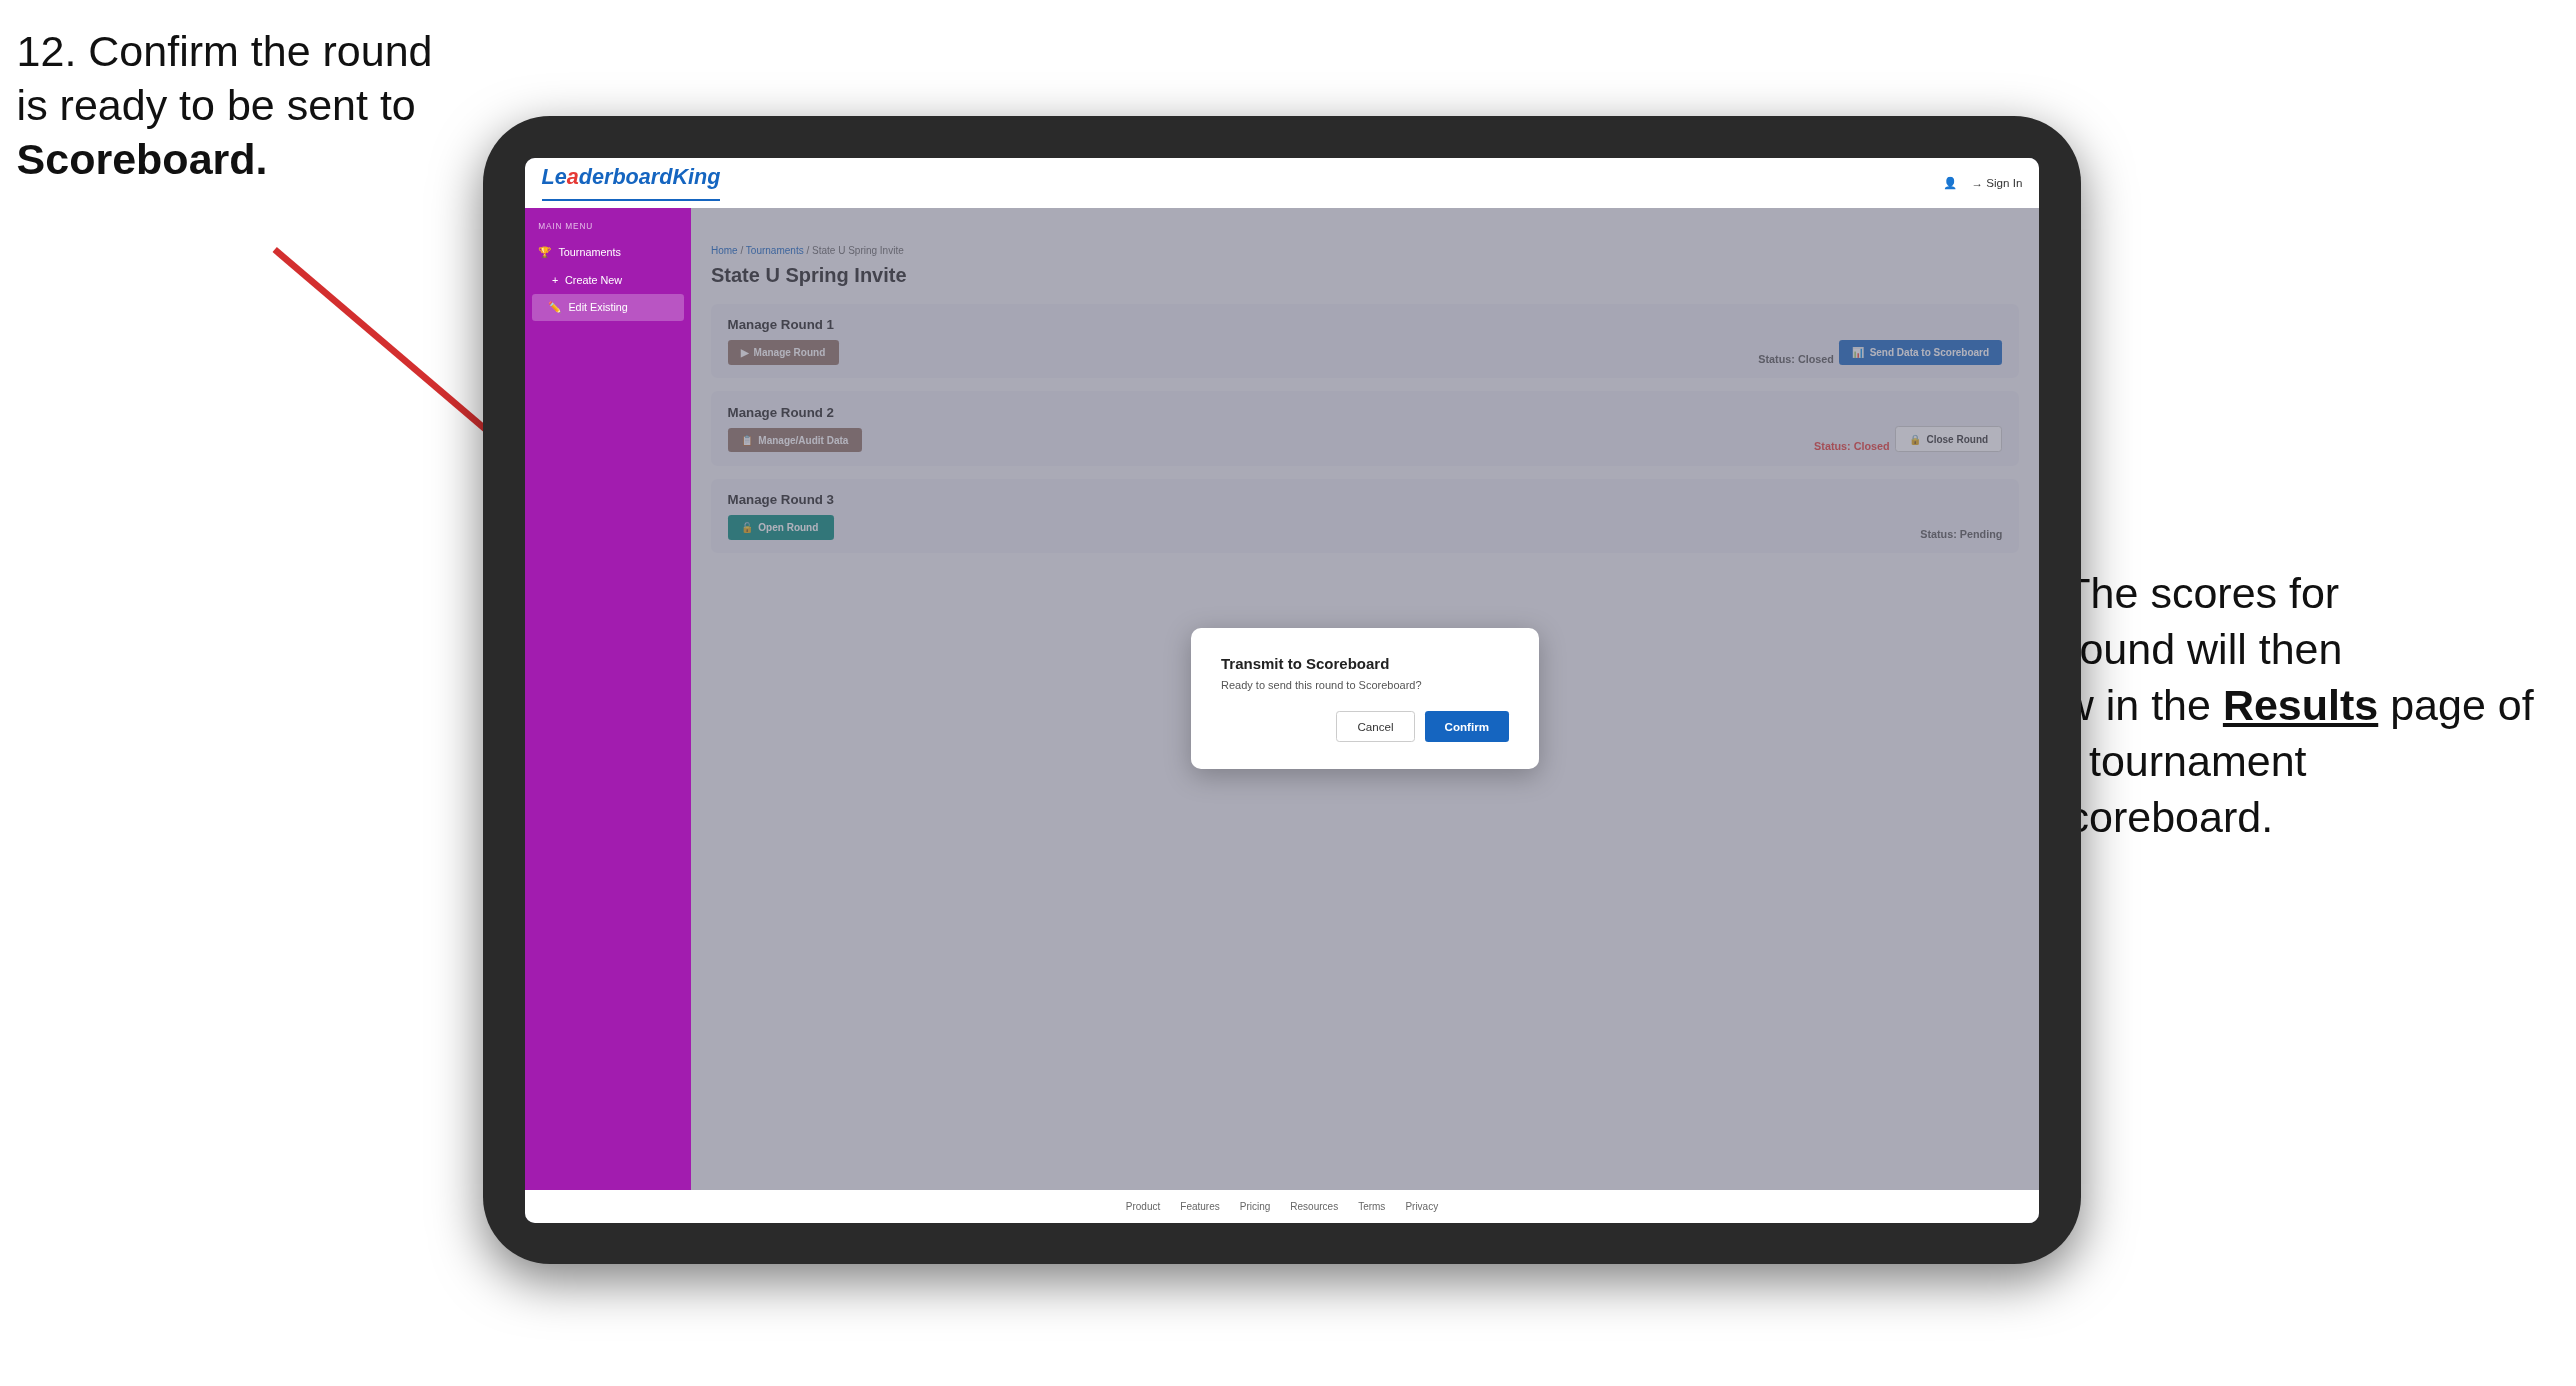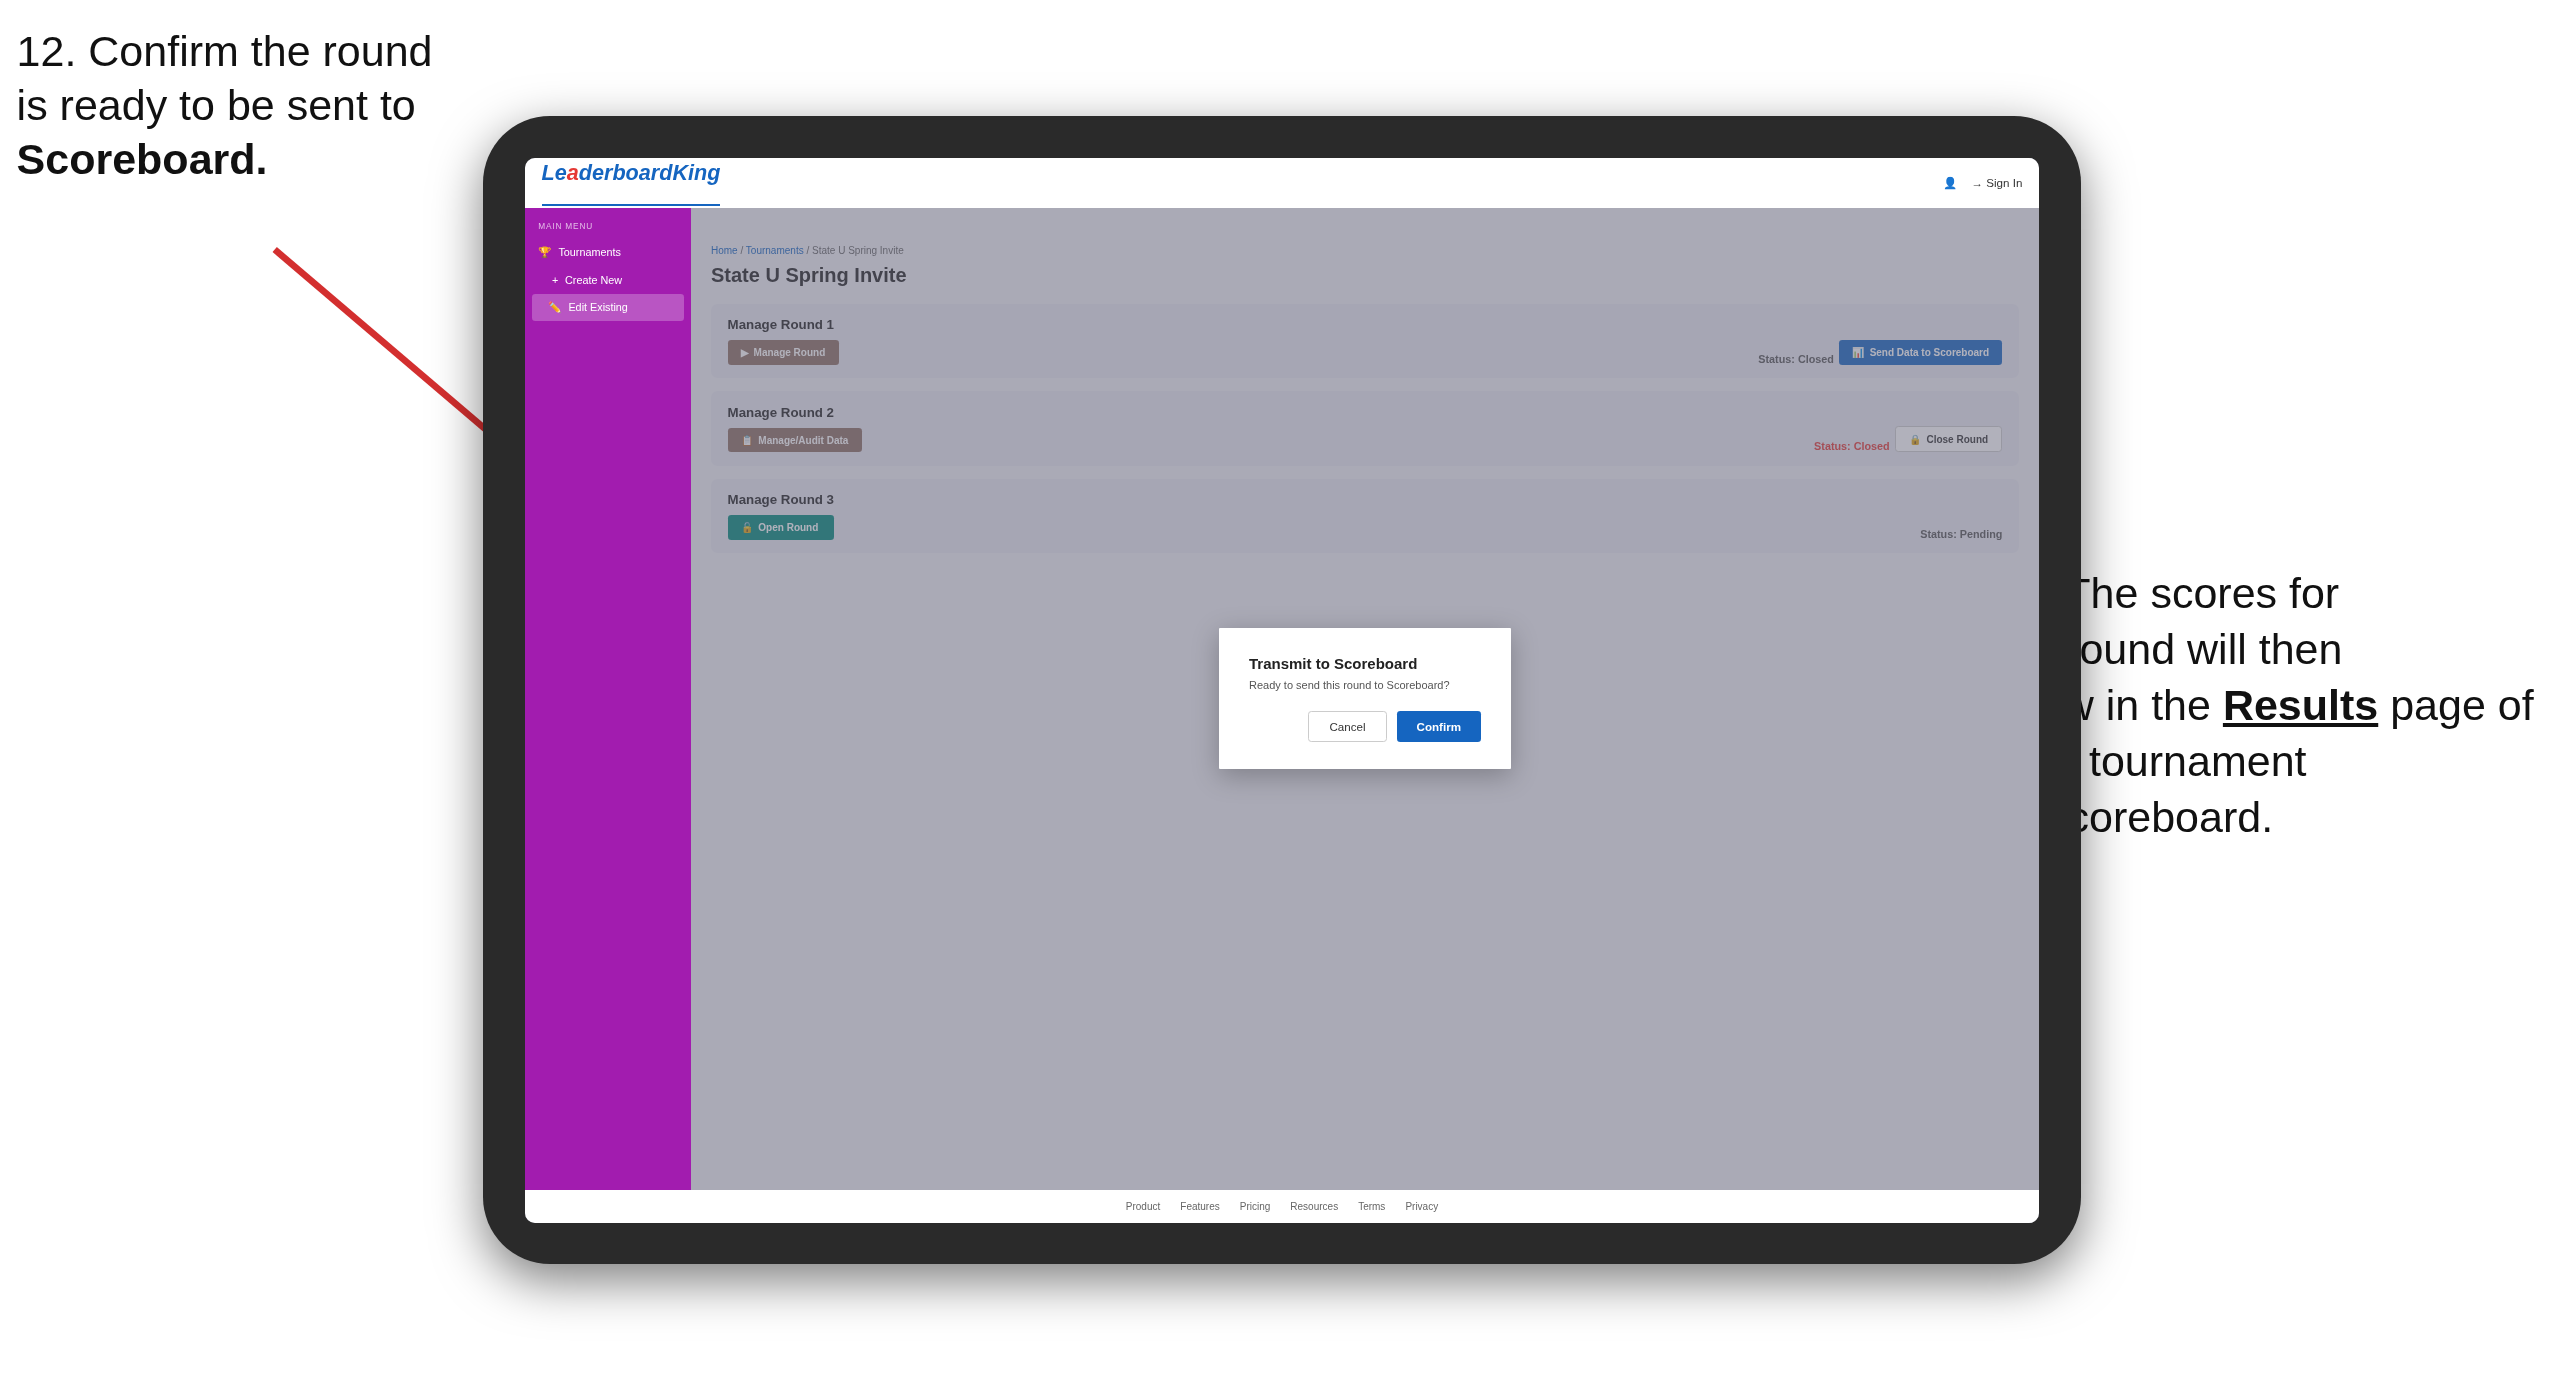--- a/index.html
+++ b/index.html
@@ -92,21 +92,21 @@
       display: flex;
       align-items: center;
     }
 
     .logo-text {
       font-size: 21.6px;
       font-weight: bold;
       color: #1565c0;
       font-style: italic;
       border-bottom: 2.5px solid #1565c0;
-      padding-bottom: 18px;
+      padding-bottom: 9px;
     }
     .logo-text span {
       color: #e53935;
     }
 
     .nav-right {
       display: flex;
       align-items: center;
       gap: 13.3px;
       font-size: 11.6px;
@@ -301,23 +301,23 @@
       height: 100%;
       background: rgba(100,100,120,0.5);
       display: flex;
       align-items: center;
       justify-content: center;
       z-index: 100;
     }
 
     .modal-box {
       background: #fff;
-      border-radius: 1px;
+      border-radius: 10px;
       padding: 27px 30px;
-      width: 292px;
+      width: 348px;
       box-shadow: 0 6.7px 27px rgba(0,0,0,0.25);
     }
 
     .modal-title {
       font-size: 15px;
       font-weight: bold;
       color: #222;
       margin-bottom: 6.7px;
     }
 

